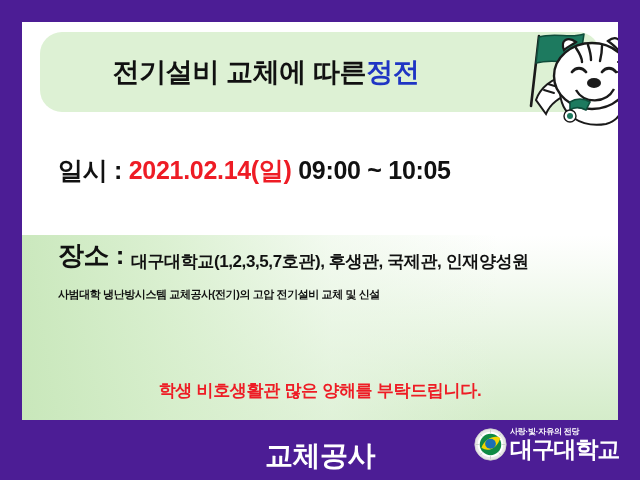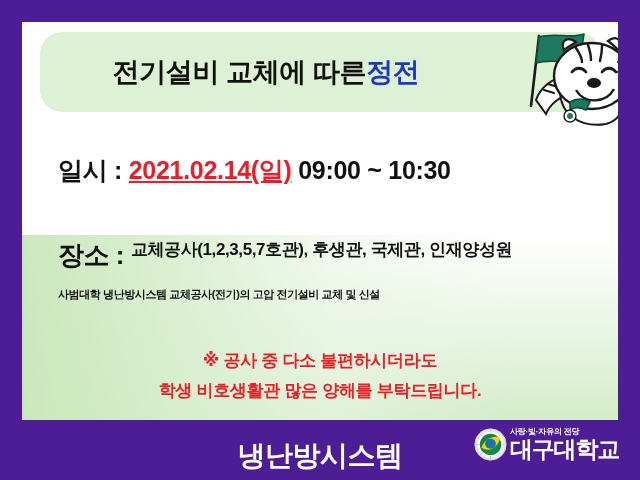--- a/index.html
+++ b/index.html
@@ -102,31 +102,30 @@
 
   #date-line {
     left: 36px;
     top: 132px;
     font-size: 25px;
     font-weight: bold;
     letter-spacing: -0.3px;
   }
   #date-line .red {
     color: #ee1c25;
-    text-decoration: underline;
   }
 
   #place-line {
     left: 36px;
     top: 216px;
     font-size: 17px;
     font-weight: bold;
     letter-spacing: -0.4px;
     display: flex;
-    align-items: flex-start;
+    align-items: flex-end;
   }
   #place-line .lead {
     font-size: 26px;
     font-weight: bold;
     margin-right: 7px;
     letter-spacing: -0.5px;
   }
 
   #work-line {
     left: 36px;
@@ -257,38 +256,37 @@
         <path d="M62 62 C 70 76, 92 76, 100 61" stroke="#1a1a1a" stroke-width="2.4" fill="#ffffff" stroke-linejoin="round"></path>
 
         <path d="M56 74 C 62 70, 70 70, 76 74 L 72 82 C 66 79, 60 79, 56 82 Z" fill="#1d7a5f" stroke="#0f4c3a" stroke-width="1.6"></path>
 
         <circle cx="56" cy="88" r="6" fill="#ffffff" stroke="#1a1a1a" stroke-width="1.4"></circle>
         <circle cx="56" cy="88" r="3" fill="#1d7a5f"></circle>
       </svg>
     </div>
 
     <div class="line" id="date-line">
-      <span>일시 : </span><span class="red">2021.02.14(일)</span><span> 09:00 ~ 10:30</span>
+      <span>일시 : </span><span class="red">2021.02.14(일)</span><span> 09:00 ~ 10:05</span>
     </div>
 
     <div class="line" id="place-line">
       <span class="lead">장소 :</span>
-        <span>교체공사(1,2,3,5,7호관), 후생관, 국제관, 인재양성원</span>
+        <span>대구대학교(1,2,3,5,7호관), 후생관, 국제관, 인재양성원</span>
     </div>
 
     <div class="line" id="work-line">사범대학 냉난방시스템 교체공사(전기)의 고압 전기설비 교체 및 신설</div>
 
-    <div class="notice" id="notice-1">※ 공사 중 다소 불편하시더라도</div>
     <div class="notice" id="notice-2">학생 비호생활관 많은 양해를 부탁드립니다.</div>
 
   </div>
 
   <div id="footer">
 
-    <div id="footer-title">냉난방시스템</div>
+    <div id="footer-title">교체공사</div>
 
     <div id="univ-logo">
       <svg id="logo-emblem" viewBox="0 0 40 40" xmlns="http://www.w3.org/2000/svg">
         <circle cx="20" cy="20" r="19" fill="#e8e8e8"></circle>
         <circle cx="20" cy="20" r="19" fill="none" stroke="#cfcfcf" stroke-width="1"></circle>
         <circle cx="20" cy="20" r="15.5" fill="#ffffff"></circle>
         <circle cx="20" cy="20" r="13" fill="#0f8a44"></circle>
         <path d="M9 24 C 13 12, 26 8, 32 12 C 28 24, 18 30, 9 24 Z" fill="#f2d400"></path>
         <ellipse cx="20" cy="19" rx="6.5" ry="6" fill="#1a6fb5"></ellipse>
         <g stroke="#bdbdbd" stroke-width="0.8">

